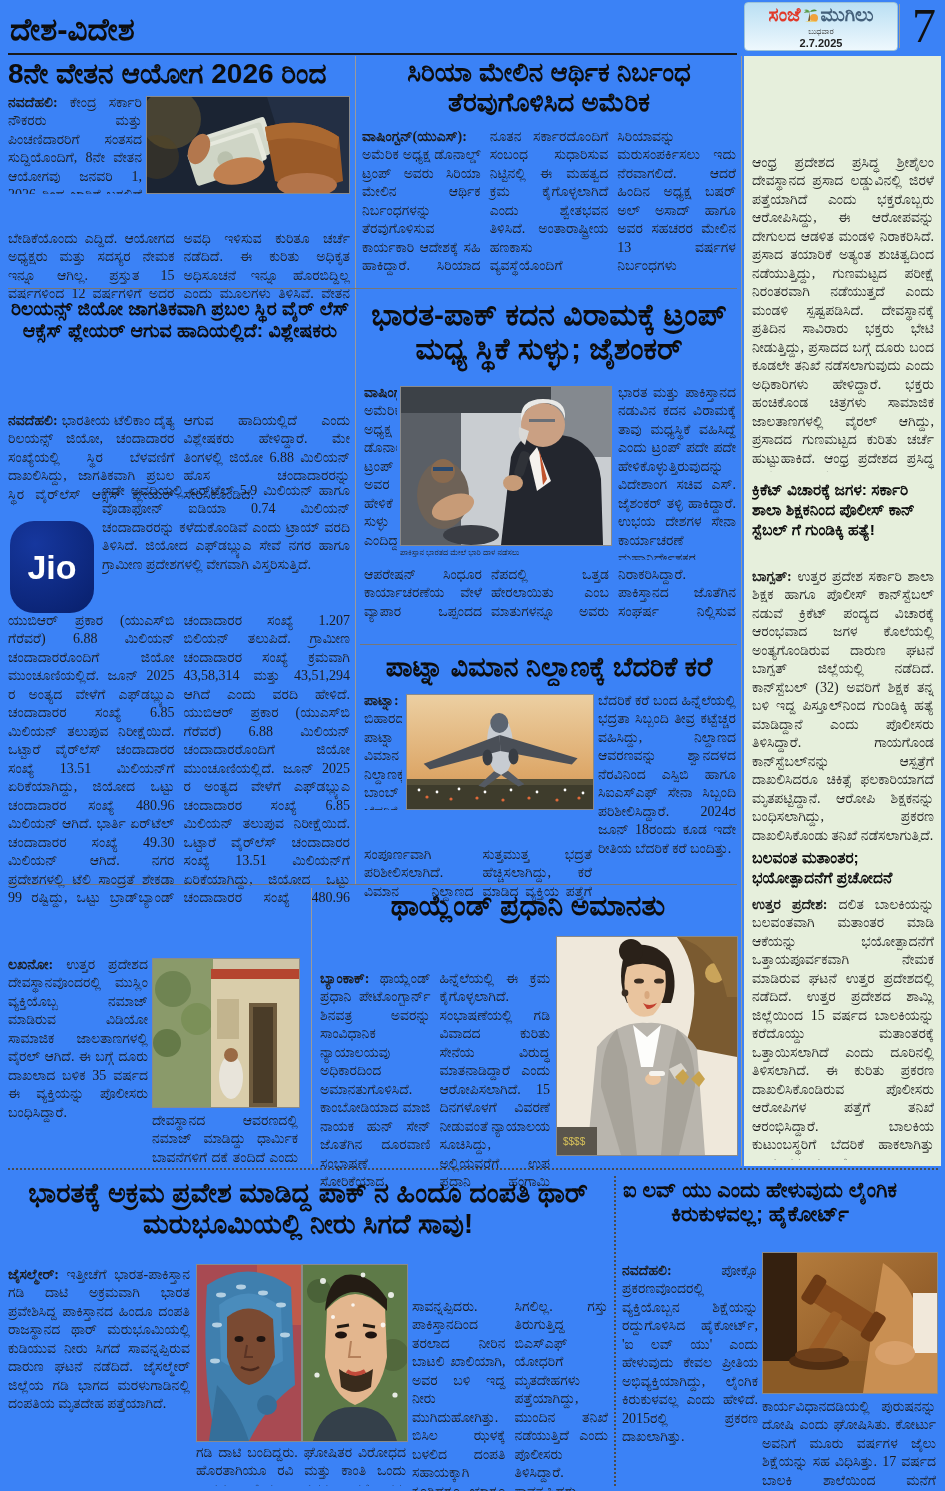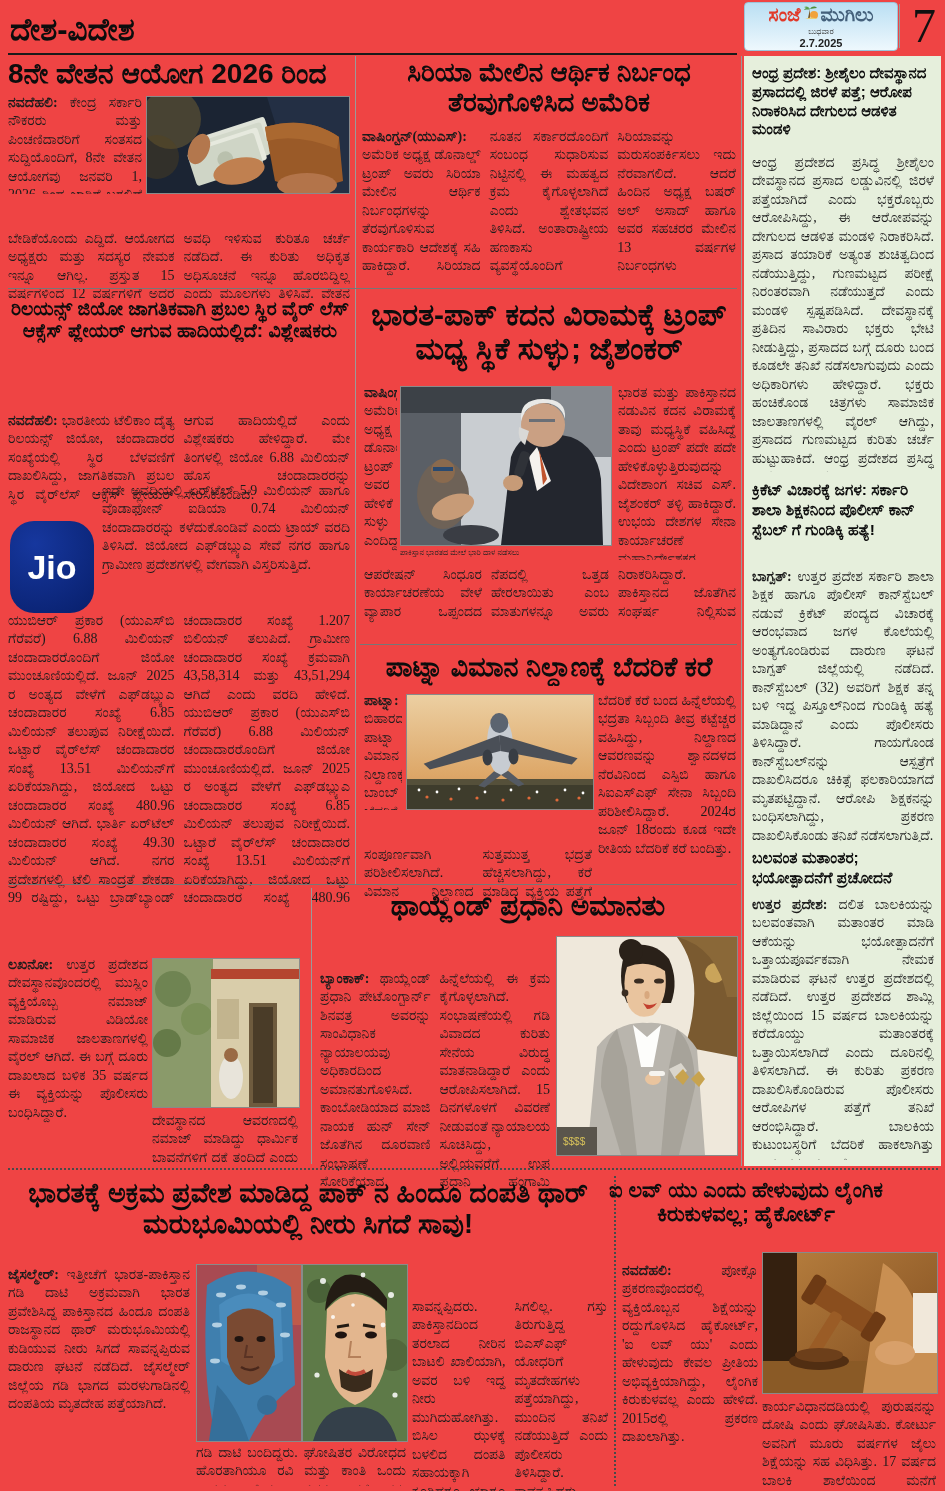--- a/index.html
+++ b/index.html
@@ -1,35 +1,35 @@
 <!DOCTYPE html>
 <html><head>
 <meta charset="utf-8">
 <style>
   html,body{margin:0;padding:0;background:#e9e9e6;}
-  #page{position:relative;width:945px;height:1491px;background:#ef4444;margin:0 auto;
+  #page{position:relative;width:945px;height:1491px;background:#3b82f6;margin:0 auto;
         font-family:"Liberation Sans",sans-serif;overflow:hidden;}
   .abs{position:absolute;}
   .hl{font-weight:bold;color:#0d0d0d;line-height:1.14;text-align:center;overflow:hidden;}
   .hl-left{text-align:left;}
   .body-txt{font-size:14px;line-height:1.32;color:#1c1c1c;text-align:justify;overflow:hidden;font-family:Liberation Serif, serif;}
   .body-txt .dl{font-weight:bold;}
   .c2{column-count:2;column-gap:9px;margin-top:32px;}
   .c3{column-count:3;column-gap:9px;}
   .rule{background:#1a1a1a;height:1.5px;}
   .vline{background:#9a9a9a;width:1px;}
   .dot-h{border-top:2px dotted #4a4a4a;height:0;}
   .dot-v{border-left:2px dotted #4a4a4a;width:0;}
   .ph{border:1px solid #8a8a8a;overflow:hidden;background:#ddd;}
   .ph svg{display:block;width:100%;height:100%;}
   .cap{font-size:8px;color:#222;line-height:1.2;overflow:hidden;}
   
   #masthead{background:linear-gradient(#badff3,#eef8fd);border:1px solid #9dc3d8;border-radius:4px;
             display:flex;flex-direction:column;align-items:center;justify-content:center;}
-  #masthead .row1{display:flex;align-items:flex-start;gap:2px;font-weight:bold;font-size:19px;}
+  #masthead .row1{display:flex;align-items:center;gap:2px;font-weight:bold;font-size:19px;}
   #masthead .p1{color:#e1392a;}
   #masthead .p2{color:#44607b;}
   #masthead .day{font-size:8px;color:#333;margin-top:1px;}
   #masthead .date{font-size:11px;font-weight:bold;color:#222;}
   #pageno{font-family:"Liberation Serif",serif;font-size:48px;color:#111;line-height:1;}
   #jio-logo{background:radial-gradient(circle at 30% 25%,#16379e,#081f6b);border-radius:24px;
             display:flex;align-items:center;justify-content:center;margin-top:39px;}
   #jio-logo span{color:#fff;font-weight:bold;font-size:34px;font-family:"Liberation Sans",sans-serif;}
   .green-panel{background:#e6efdc;}
 </style>
@@ -96,21 +96,20 @@
   <div class="abs vline" style="left:355px;top:56px;height:828px;"></div>
 
   <div class="abs hl" style="left:362px;top:58px;width:374px;height:64px;font-size:26px;">ಸಿರಿಯಾ ಮೇಲಿನ ಆರ್ಥಿಕ ನಿರ್ಬಂಧ ತೆರವುಗೊಳಿಸಿದ ಅಮೆರಿಕ</div>
   <div class="abs body-txt c3" style="left:362px;top:128px;width:374px;height:154px;">
     <span class="dl">ವಾಷಿಂಗ್ಟನ್(ಯುಎಸ್):</span>
     <span>ಅಮೆರಿಕ ಅಧ್ಯಕ್ಷ ಡೊನಾಲ್ಡ್ ಟ್ರಂಪ್ ಅವರು ಸಿರಿಯಾ ಮೇಲಿನ ಆರ್ಥಿಕ ನಿರ್ಬಂಧಗಳನ್ನು ತೆರವುಗೊಳಿಸುವ ಕಾರ್ಯಕಾರಿ ಆದೇಶಕ್ಕೆ ಸಹಿ ಹಾಕಿದ್ದಾರೆ. ಸಿರಿಯಾದ ನೂತನ ಸರ್ಕಾರದೊಂದಿಗೆ ಸಂಬಂಧ ಸುಧಾರಿಸುವ ನಿಟ್ಟಿನಲ್ಲಿ ಈ ಮಹತ್ವದ ಕ್ರಮ ಕೈಗೊಳ್ಳಲಾಗಿದೆ ಎಂದು ಶ್ವೇತಭವನ ತಿಳಿಸಿದೆ. ಅಂತಾರಾಷ್ಟ್ರೀಯ ಹಣಕಾಸು ವ್ಯವಸ್ಥೆಯೊಂದಿಗೆ ಸಿರಿಯಾವನ್ನು ಮರುಸಂಪರ್ಕಿಸಲು ಇದು ನೆರವಾಗಲಿದೆ. ಆದರೆ ಹಿಂದಿನ ಅಧ್ಯಕ್ಷ ಬಷರ್ ಅಲ್ ಅಸಾದ್ ಹಾಗೂ ಅವರ ಸಹಚರರ ಮೇಲಿನ 13 ವರ್ಷಗಳ ನಿರ್ಬಂಧಗಳು ಮುಂದುವರಿಯಲಿವೆ ಎಂದು ಅಮೆರಿಕ ಸ್ಪಷ್ಟಪಡಿಸಿದೆ. ಈ ನಿರ್ಧಾರವನ್ನು ಸಿರಿಯಾದ ಹೊಸ ಆಡಳಿತ ಸ್ವಾಗತಿಸಿದ್ದು, ಪುನರ್ ನಿರ್ಮಾಣ ಕಾಮಗಾರಿಗೆ ನೆರವಾಗಲಿದೆ ಎಂದು ಹೇಳಿದೆ.</span>
   </div>
 
   <div class="abs rule" style="left:8px;top:288px;width:729px;height:1px;background:#777;"></div>
 
-  <div class="abs hl hl-left" style="left:752px;top:64px;width:182px;height:86px;font-size:15px;line-height:1.25;">ಆಂಧ್ರ ಪ್ರದೇಶ: ಶ್ರೀಶೈಲಂ ದೇವಸ್ಥಾನದ ಪ್ರಸಾದದಲ್ಲಿ ಜಿರಳೆ ಪತ್ತೆ; ಆರೋಪ ನಿರಾಕರಿಸಿದ ದೇಗುಲದ ಆಡಳಿತ ಮಂಡಳಿ</div>
   <div class="abs body-txt" style="left:752px;top:154px;width:182px;height:318px;">ಆಂಧ್ರ ಪ್ರದೇಶದ ಪ್ರಸಿದ್ಧ ಶ್ರೀಶೈಲಂ ದೇವಸ್ಥಾನದ ಪ್ರಸಾದ ಲಡ್ಡುವಿನಲ್ಲಿ ಜಿರಳೆ ಪತ್ತೆಯಾಗಿದೆ ಎಂದು ಭಕ್ತರೊಬ್ಬರು ಆರೋಪಿಸಿದ್ದು, ಈ ಆರೋಪವನ್ನು ದೇಗುಲದ ಆಡಳಿತ ಮಂಡಳಿ ನಿರಾಕರಿಸಿದೆ. ಪ್ರಸಾದ ತಯಾರಿಕೆ ಅತ್ಯಂತ ಶುಚಿತ್ವದಿಂದ ನಡೆಯುತ್ತಿದ್ದು, ಗುಣಮಟ್ಟದ ಪರೀಕ್ಷೆ ನಿರಂತರವಾಗಿ ನಡೆಯುತ್ತದೆ ಎಂದು ಮಂಡಳಿ ಸ್ಪಷ್ಟಪಡಿಸಿದೆ. ದೇವಸ್ಥಾನಕ್ಕೆ ಪ್ರತಿದಿನ ಸಾವಿರಾರು ಭಕ್ತರು ಭೇಟಿ ನೀಡುತ್ತಿದ್ದು, ಪ್ರಸಾದದ ಬಗ್ಗೆ ದೂರು ಬಂದ ಕೂಡಲೇ ತನಿಖೆ ನಡೆಸಲಾಗುವುದು ಎಂದು ಅಧಿಕಾರಿಗಳು ಹೇಳಿದ್ದಾರೆ. ಭಕ್ತರು ಹಂಚಿಕೊಂಡ ಚಿತ್ರಗಳು ಸಾಮಾಜಿಕ ಜಾಲತಾಣಗಳಲ್ಲಿ ವೈರಲ್ ಆಗಿದ್ದು, ಪ್ರಸಾದದ ಗುಣಮಟ್ಟದ ಕುರಿತು ಚರ್ಚೆ ಹುಟ್ಟುಹಾಕಿದೆ. ಆಂಧ್ರ ಪ್ರದೇಶದ ಪ್ರಸಿದ್ಧ ಶ್ರೀಶೈಲಂ ದೇವಸ್ಥಾನದ ಪ್ರಸಾದ ಲಡ್ಡುವಿನಲ್ಲಿ ಜಿರಳೆ ಪತ್ತೆಯಾಗಿದೆ ಎಂದು ಭಕ್ತರೊಬ್ಬರು ಆರೋಪಿಸಿದ್ದು, ಈ ಆರೋಪವನ್ನು ದೇಗುಲದ ಆಡಳಿತ ಮಂಡಳಿ ನಿರಾಕರಿಸಿದೆ. ಪ್ರಸಾದ ತಯಾರಿಕೆ ಅತ್ಯಂತ ಶುಚಿತ್ವದಿಂದ ನಡೆಯುತ್ತಿದ್ದು, ಗುಣಮಟ್ಟದ ಪರೀಕ್ಷೆ ನಿರಂತರವಾಗಿ ನಡೆಯುತ್ತದೆ ಎಂದು ಮಂಡಳಿ ಸ್ಪಷ್ಟಪಡಿಸಿದೆ. ದೇವಸ್ಥಾನಕ್ಕೆ ಪ್ರತಿದಿನ ಸಾವಿರಾರು ಭಕ್ತರು ಭೇಟಿ ನೀಡುತ್ತಿದ್ದು, ಪ್ರಸಾದದ ಬಗ್ಗೆ ದೂರು ಬಂದ ಕೂಡಲೇ ತನಿಖೆ ನಡೆಸಲಾಗುವುದು ಎಂದು ಅಧಿಕಾರಿಗಳು ಹೇಳಿದ್ದಾರೆ. ಭಕ್ತರು ಹಂಚಿಕೊಂಡ ಚಿತ್ರಗಳು ಸಾಮಾಜಿಕ ಜಾಲತಾಣಗಳಲ್ಲಿ ವೈರಲ್ ಆಗಿದ್ದು, ಪ್ರಸಾದದ ಗುಣಮಟ್ಟದ ಕುರಿತು ಚರ್ಚೆ ಹುಟ್ಟುಹಾಕಿದೆ. ಆಂಧ್ರ ಪ್ರದೇಶದ ಪ್ರಸಿದ್ಧ ಶ್ರೀಶೈಲಂ ದೇವಸ್ಥಾನದ ಪ್ರಸಾದ ಲಡ್ಡುವಿನಲ್ಲಿ ಜಿರಳೆ ಪತ್ತೆಯಾಗಿದೆ ಎಂದು ಭಕ್ತರೊಬ್ಬರು ಆರೋಪಿಸಿದ್ದು, ಈ ಆರೋಪವನ್ನು ದೇಗುಲದ ಆಡಳಿತ ಮಂಡಳಿ ನಿರಾಕರಿಸಿದೆ. ಪ್ರಸಾದ ತಯಾರಿಕೆ ಅತ್ಯಂತ ಶುಚಿತ್ವದಿಂದ ನಡೆಯುತ್ತಿದ್ದು, ಗುಣಮಟ್ಟದ ಪರೀಕ್ಷೆ ನಿರಂತರವಾಗಿ ನಡೆಯುತ್ತದೆ ಎಂದು ಮಂಡಳಿ ಸ್ಪಷ್ಟಪಡಿಸಿದೆ. ದೇವಸ್ಥಾನಕ್ಕೆ ಪ್ರತಿದಿನ ಸಾವಿರಾರು ಭಕ್ತರು ಭೇಟಿ ನೀಡುತ್ತಿದ್ದು, ಪ್ರಸಾದದ ಬಗ್ಗೆ ದೂರು ಬಂದ ಕೂಡಲೇ ತನಿಖೆ ನಡೆಸಲಾಗುವುದು ಎಂದು ಅಧಿಕಾರಿಗಳು ಹೇಳಿದ್ದಾರೆ. ಭಕ್ತರು ಹಂಚಿಕೊಂಡ ಚಿತ್ರಗಳು ಸಾಮಾಜಿಕ ಜಾಲತಾಣಗಳಲ್ಲಿ ವೈರಲ್ ಆಗಿದ್ದು, ಪ್ರಸಾದದ ಗುಣಮಟ್ಟದ ಕುರಿತು ಚರ್ಚೆ ಹುಟ್ಟುಹಾಕಿದೆ.</div>
 
   <div class="abs hl" style="left:8px;top:298px;width:344px;height:76px;font-size:19px;">ರಿಲಯನ್ಸ್ ಜಿಯೋ ಜಾಗತಿಕವಾಗಿ ಪ್ರಬಲ ಸ್ಥಿರ ವೈರ್ ಲೆಸ್ ಆಕ್ಸೆಸ್ ಪ್ಲೇಯರ್ ಆಗುವ ಹಾದಿಯಲ್ಲಿದೆ: ವಿಶ್ಲೇಷಕರು</div>
   <div class="abs body-txt c2" style="left:8px;top:380px;width:342px;height:98px;">
     <span class="dl">ನವದೆಹಲಿ:</span>
     <span>ಭಾರತೀಯ ಟೆಲಿಕಾಂ ದೈತ್ಯ ರಿಲಯನ್ಸ್ ಜಿಯೋ, ಚಂದಾದಾರರ ಸಂಖ್ಯೆಯಲ್ಲಿ ಸ್ಥಿರ ಬೆಳವಣಿಗೆ ದಾಖಲಿಸಿದ್ದು, ಜಾಗತಿಕವಾಗಿ ಪ್ರಬಲ ಸ್ಥಿರ ವೈರ್‌ಲೆಸ್ ಆಕ್ಸೆಸ್ ಪ್ಲೇಯರ್ ಆಗುವ ಹಾದಿಯಲ್ಲಿದೆ ಎಂದು ವಿಶ್ಲೇಷಕರು ಹೇಳಿದ್ದಾರೆ. ಮೇ ತಿಂಗಳಲ್ಲಿ ಜಿಯೋ 6.88 ಮಿಲಿಯನ್ ಹೊಸ ಚಂದಾದಾರರನ್ನು ಸೇರಿಸಿಕೊಂಡಿದೆ.</span>
   </div>
   <div id="jio-logo" class="abs" style="left:10px;top:482px;width:84px;height:92px;">
     <span>Jio</span>
   </div>
@@ -324,21 +323,21 @@
           <circle cx="92" cy="130" r="2.6"></circle>
           <circle cx="50" cy="40" r="1.8"></circle>
         </g>
     </svg>
   </div>
   <div class="abs body-txt" style="left:196px;top:1444px;width:210px;height:42px;">ಗಡಿ ದಾಟಿ ಬಂದಿದ್ದರು. ಘೋಷಿತರ ವಿರೋಧದ ಹೊರತಾಗಿಯೂ ರವಿ ಮತ್ತು ಕಾಂತಿ ಒಂದು ವಾರದ ಹಿಂದೆ ಗಡಿ ದಾಟಿದರು. ಆದರೆ ಅವರು ಭೀಕರ ಮರುಭೂಮಿಯಲ್ಲಿ ದಾರಿ ತಪ್ಪಿ ನೀರಿನ ಕೊರತೆಯಿಂದ ಸಾವನ್ನಪ್ಪಿದರು.</div>
   <div class="abs body-txt c2" style="left:412px;top:1266px;width:196px;height:220px;">ಸಾವನ್ನಪ್ಪಿದರು. ಪಾಕಿಸ್ತಾನದಿಂದ ತರಲಾದ ನೀರಿನ ಬಾಟಲಿ ಖಾಲಿಯಾಗಿ, ಅವರ ಬಳಿ ಇದ್ದ ನೀರು ಮುಗಿದುಹೋಗಿತ್ತು. ಬಿಸಿಲ ಝಳಕ್ಕೆ ಬಳಲಿದ ದಂಪತಿ ಸಹಾಯಕ್ಕಾಗಿ ಕೂಗಿದರೂ ಯಾರೂ ಸಿಗಲಿಲ್ಲ. ಗಸ್ತು ತಿರುಗುತ್ತಿದ್ದ ಬಿಎಸ್ಎಫ್ ಯೋಧರಿಗೆ ಮೃತದೇಹಗಳು ಪತ್ತೆಯಾಗಿದ್ದು, ಮುಂದಿನ ತನಿಖೆ ನಡೆಯುತ್ತಿದೆ ಎಂದು ಪೊಲೀಸರು ತಿಳಿಸಿದ್ದಾರೆ. ಸಾವನ್ನಪ್ಪಿದರು. ಪಾಕಿಸ್ತಾನದಿಂದ ತರಲಾದ ನೀರಿನ ಬಾಟಲಿ ಖಾಲಿಯಾಗಿ, ಅವರ ಬಳಿ ಇದ್ದ ನೀರು ಮುಗಿದುಹೋಗಿತ್ತು. ಬಿಸಿಲ ಝಳಕ್ಕೆ ಬಳಲಿದ ದಂಪತಿ ಸಹಾಯಕ್ಕಾಗಿ ಕೂಗಿದರೂ ಯಾರೂ ಸಿಗಲಿಲ್ಲ. ಗಸ್ತು ತಿರುಗುತ್ತಿದ್ದ ಬಿಎಸ್ಎಫ್ ಯೋಧರಿಗೆ ಮೃತದೇಹಗಳು ಪತ್ತೆಯಾಗಿದ್ದು, ಮುಂದಿನ ತನಿಖೆ ನಡೆಯುತ್ತಿದೆ ಎಂದು ಪೊಲೀಸರು ತಿಳಿಸಿದ್ದಾರೆ.</div>
 
   <div class="abs dot-v" style="left:614px;top:1176px;height:310px;"></div>
 
-  <div class="abs hl" style="left:588px;top:1178px;width:316px;height:62px;font-size:21px;">ಐ ಲವ್ ಯು ಎಂದು ಹೇಳುವುದು ಲೈಂಗಿಕ ಕಿರುಕುಳವಲ್ಲ; ಹೈಕೋರ್ಟ್</div>
+  <div class="abs hl" style="left:602px;top:1178px;width:316px;height:62px;font-size:21px;">ಐ ಲವ್ ಯು ಎಂದು ಹೇಳುವುದು ಲೈಂಗಿಕ ಕಿರುಕುಳವಲ್ಲ; ಹೈಕೋರ್ಟ್</div>
   <div class="abs body-txt" style="left:622px;top:1248px;width:136px;height:238px;margin-top:14px;">
     <span class="dl">ನವದೆಹಲಿ:</span>
     <span>ಪೋಕ್ಸೊ ಪ್ರಕರಣವೊಂದರಲ್ಲಿ ವ್ಯಕ್ತಿಯೊಬ್ಬನ ಶಿಕ್ಷೆಯನ್ನು ರದ್ದುಗೊಳಿಸಿದ ಹೈಕೋರ್ಟ್, 'ಐ ಲವ್ ಯು' ಎಂದು ಹೇಳುವುದು ಕೇವಲ ಪ್ರೀತಿಯ ಅಭಿವ್ಯಕ್ತಿಯಾಗಿದ್ದು, ಲೈಂಗಿಕ ಕಿರುಕುಳವಲ್ಲ ಎಂದು ಹೇಳಿದೆ. 2015ರಲ್ಲಿ ಪ್ರಕರಣ ದಾಖಲಾಗಿತ್ತು.</span>
   </div>
   <div class="abs ph" style="left:762px;top:1252px;width:174px;height:140px;">
     <svg viewBox="0 0 174 140">
       <defs>
           <linearGradient id="amber" x1="0" y1="0" x2="1" y2="1">
         <stop offset="0" stop-color="#b9803f"></stop>
             <stop offset="1" stop-color="#7e4c1f"></stop>

